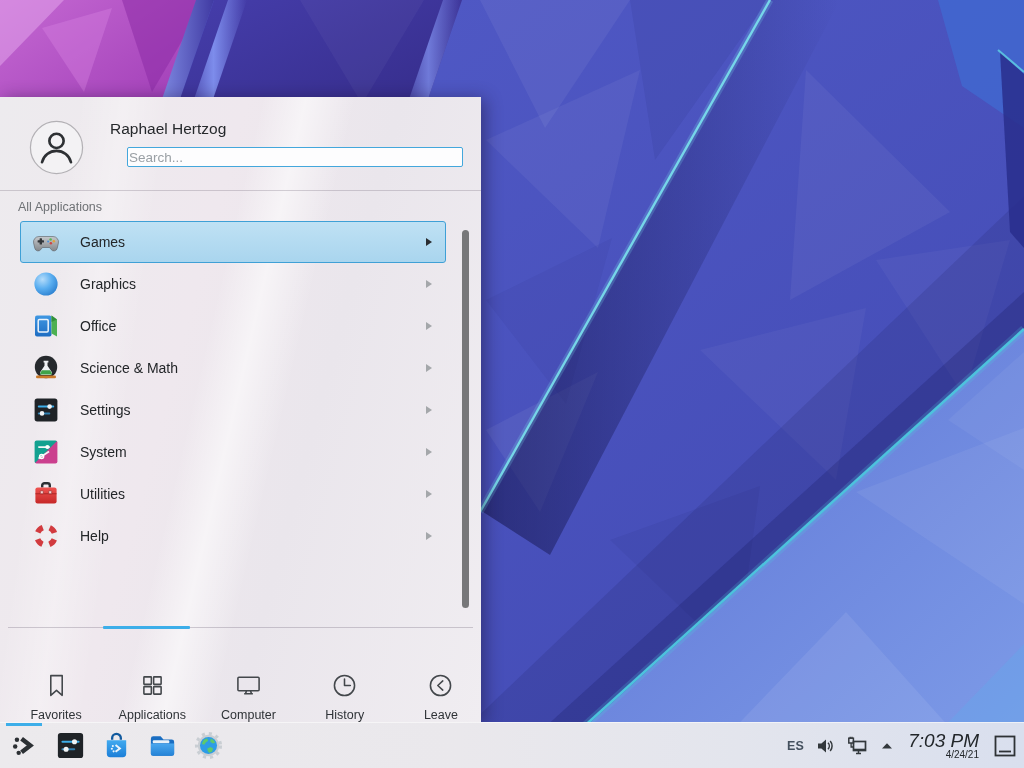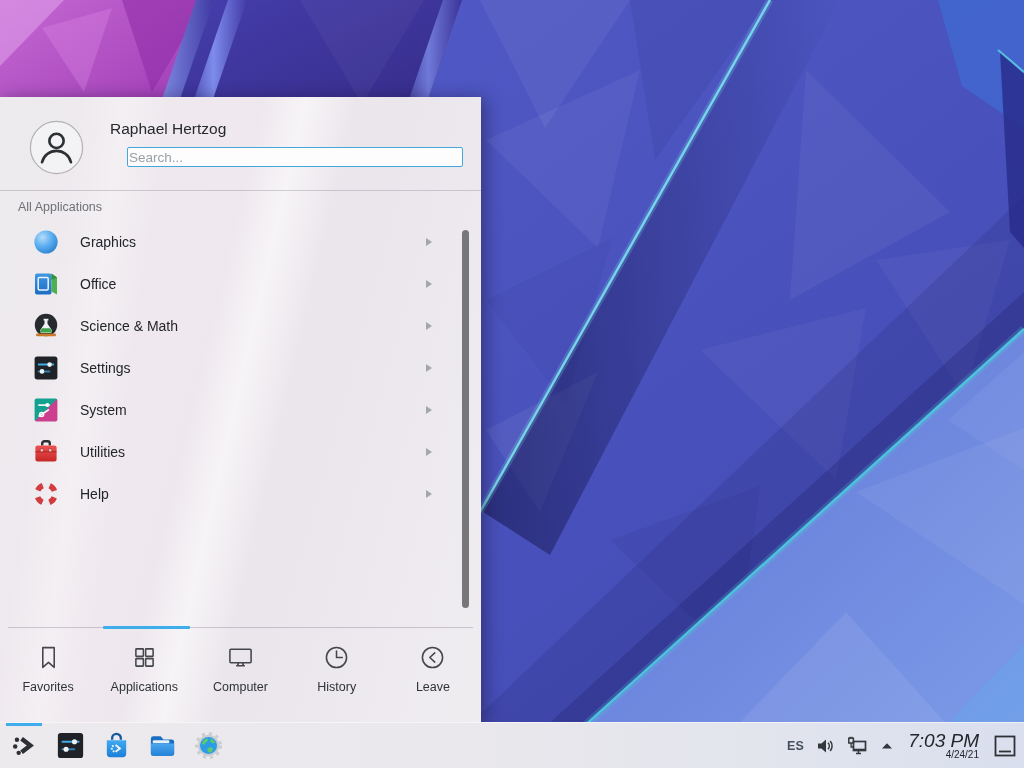--- a/index.html
+++ b/index.html
@@ -29,21 +29,21 @@
   .row.selected{background:linear-gradient(180deg,#bfe1f4,#a9d5ee);border-color:#3fa0d6;}
   .row .icn{width:28px;height:28px;margin-left:11px;flex:0 0 auto;}
   .row .lbl{margin-left:20px;font-size:14px;color:#232629;}
   .arrow{position:absolute;right:13px;top:50%;margin-top:-4.5px;width:0;height:0;
          border-top:4.5px solid transparent;border-bottom:4.5px solid transparent;border-left:6px solid #a4a7aa;}
   .row.selected .arrow{border-left-color:#2a2d30;}
   .scroll-thumb{position:absolute;left:462px;top:133px;width:7px;height:378px;background:#777779;border-radius:4px;}
   .list-sep{position:absolute;left:8px;top:530px;width:465px;height:1px;background:rgba(110,100,120,.30);}
   .tab-indicator{position:absolute;left:103px;top:529px;width:87px;height:3px;background:#3daee9;border-radius:1px;}
 
-  .footer{position:absolute;left:0;top:533px;width:100%;height:92px;display:flex;}
+  .footer{position:absolute;left:8px;top:533px;width:100%;height:92px;display:flex;align-items:flex-end;}
   .tab{flex:1;display:flex;flex-direction:column;align-items:center;padding-top:14px;gap:9px;cursor:default;}
   .tab svg{width:27px;height:27px;}
   .tab .tlabel{font-size:12.5px;color:#2f3337;}
 
   
   #taskbar{position:absolute;left:0;top:722px;width:1024px;height:46px;
     background:linear-gradient(90deg,#eceaed 0%,#eae8ec 45%,#e3e5ed 72%,#d9dfee 100%);
     border-top:1px solid rgba(255,255,255,.55);box-sizing:border-box;
     display:flex;align-items:center;}
   .launchers{display:flex;align-items:center;height:100%;padding-left:8px;gap:14px;}
@@ -146,20 +146,39 @@
         <path d="M12.8 41.5 a14.6 14.6 0 0 1 28.4 0" fill="none" stroke="#2d3033" stroke-width="2.6" stroke-linecap="round"></path>
       </svg>
     </div>
     <div class="user-name">Raphael Hertzog</div>
     <input class="search" type="text" placeholder="Search..." style="">
     <div class="header-sep"></div>
     <div class="section-label">All Applications</div>
 
     <div class="list">
 
+      <div class="row selected">
+        <svg class="icn" viewBox="0 0 28 28">
+          <defs>
+              <linearGradient id="gp" x1="0" y1="0" x2="0" y2="1">
+                <stop offset="0" stop-color="#c6c9cc"></stop>
+                <stop offset="1" stop-color="#83878b"></stop>
+              </linearGradient>
+            </defs>
+          <path d="M7 8.5 h14 a5.5 5.5 0 0 1 5.4 6.6 l-1.2 5.2 a3.4 3.4 0 0 1 -6 1.3 l-1.6 -2.1 h-7.2 l-1.6 2.1 a3.4 3.4 0 0 1 -6 -1.3 l-1.2 -5.2 A5.5 5.5 0 0 1 7 8.5 z" fill="url(#gp)" stroke="#595d61" stroke-width=".6"></path>
+          <rect x="5.6" y="12.2" width="6.4" height="2.4" rx=".6" fill="#33373b"></rect>
+          <rect x="7.6" y="10.2" width="2.4" height="6.4" rx=".6" fill="#33373b"></rect>
+          <circle cx="18.6" cy="11.6" r="1.25" fill="#57b557"></circle>
+            <circle cx="21.8" cy="13.2" r="1.25" fill="#e0a23c"></circle>
+          <circle cx="18.9" cy="15.3" r="1.25" fill="#cc4444"></circle>
+            <circle cx="16.1" cy="13.4" r="1" fill="#4a90d9"></circle>
+        </svg>
+        <span class="lbl">Games</span>
+        <span class="arrow"></span>
+      </div>
 
       <div class="row">
         <svg class="icn" viewBox="0 0 28 28">
           <defs>
               <radialGradient id="sp" cx=".35" cy=".3" r=".9">
                 <stop offset="0" stop-color="#b5dcfa"></stop>
                 <stop offset=".45" stop-color="#5aaef0"></stop>
                 <stop offset="1" stop-color="#1a6fc4"></stop>
               </radialGradient>
             </defs>

